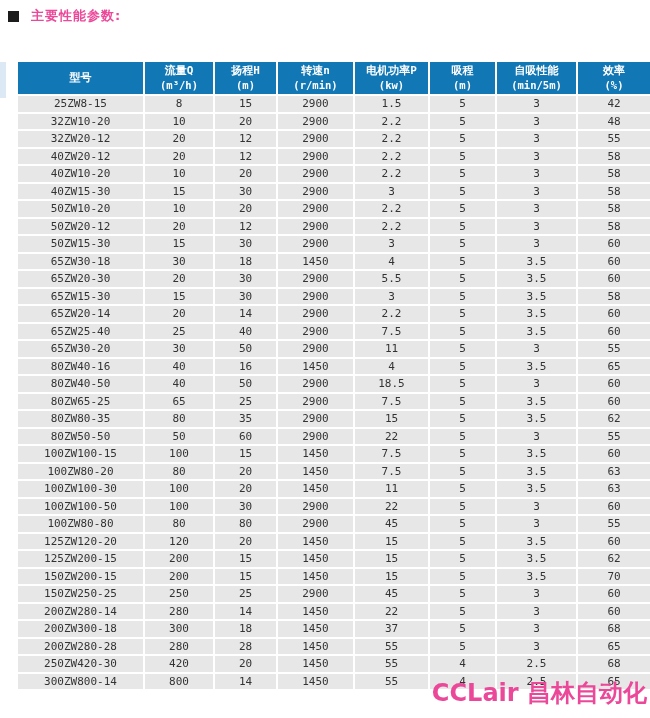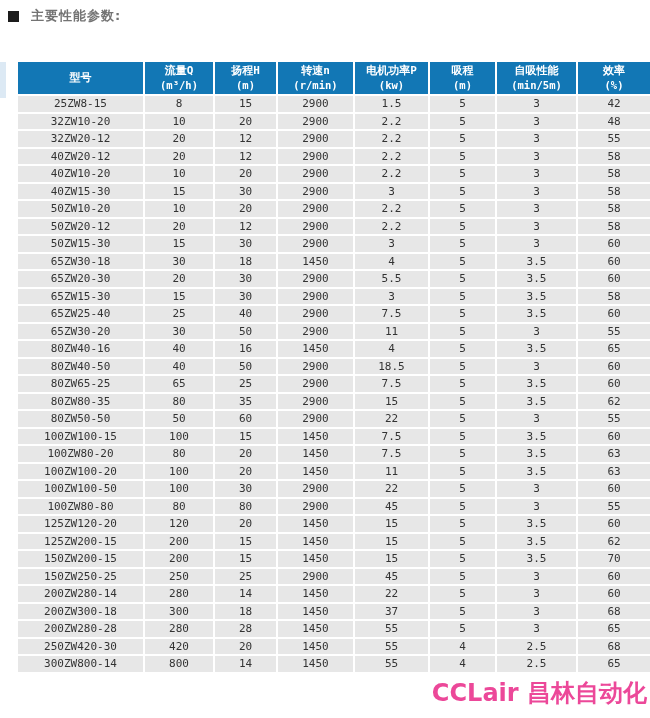--- a/index.html
+++ b/index.html
@@ -10,21 +10,21 @@
   }
   .title-row{
     position:absolute;top:7px;left:8px;
     display:flex;align-items:center;gap:12px;
   }
   .bullet{
     width:11px;height:11px;background:#1c1c1c;display:inline-block;flex:0 0 auto;
   }
   .title-text{
     font-family:"DejaVu Sans","Liberation Sans",sans-serif;
-    font-size:13px;font-weight:bold;color:#737373;letter-spacing:1px;
+    font-size:13px;font-weight:bold;color:#ec4899;letter-spacing:1px;
   }
   .edge-strip-left{
     position:absolute;left:0;top:62px;width:6px;height:36px;background:#dce9f4;
   }
   .edge-strip-right{
     position:absolute;right:0;top:62px;width:6px;height:36px;background:#cfe3f1;
   }
   table.perf{
     position:absolute;left:16px;top:60px;
     width:634px;table-layout:fixed;
@@ -225,20 +225,30 @@
         <td>65ZW15-30</td>
         <td>15</td>
         <td>30</td>
         <td>2900</td>
         <td>3</td>
         <td>5</td>
         <td>3.5</td>
         <td>58</td>
       </tr>
       <tr>
+        <td>65ZW20-14</td>
+        <td>20</td>
+        <td>14</td>
+        <td>2900</td>
+        <td>2.2</td>
+        <td>5</td>
+        <td>3.5</td>
+        <td>60</td>
+      </tr>
+      <tr>
         <td>65ZW25-40</td>
         <td>25</td>
         <td>40</td>
         <td>2900</td>
         <td>7.5</td>
         <td>5</td>
         <td>3.5</td>
         <td>60</td>
       </tr>
       <tr>
@@ -315,21 +325,21 @@
         <td>100ZW80-20</td>
         <td>80</td>
         <td>20</td>
         <td>1450</td>
         <td>7.5</td>
         <td>5</td>
         <td>3.5</td>
         <td>63</td>
       </tr>
       <tr>
-        <td>100ZW100-20</td>
+        <td>100ZW100-30</td>
         <td>100</td>
         <td>20</td>
         <td>1450</td>
         <td>11</td>
         <td>5</td>
         <td>3.5</td>
         <td>63</td>
       </tr>
       <tr>
         <td>100ZW100-50</td>

